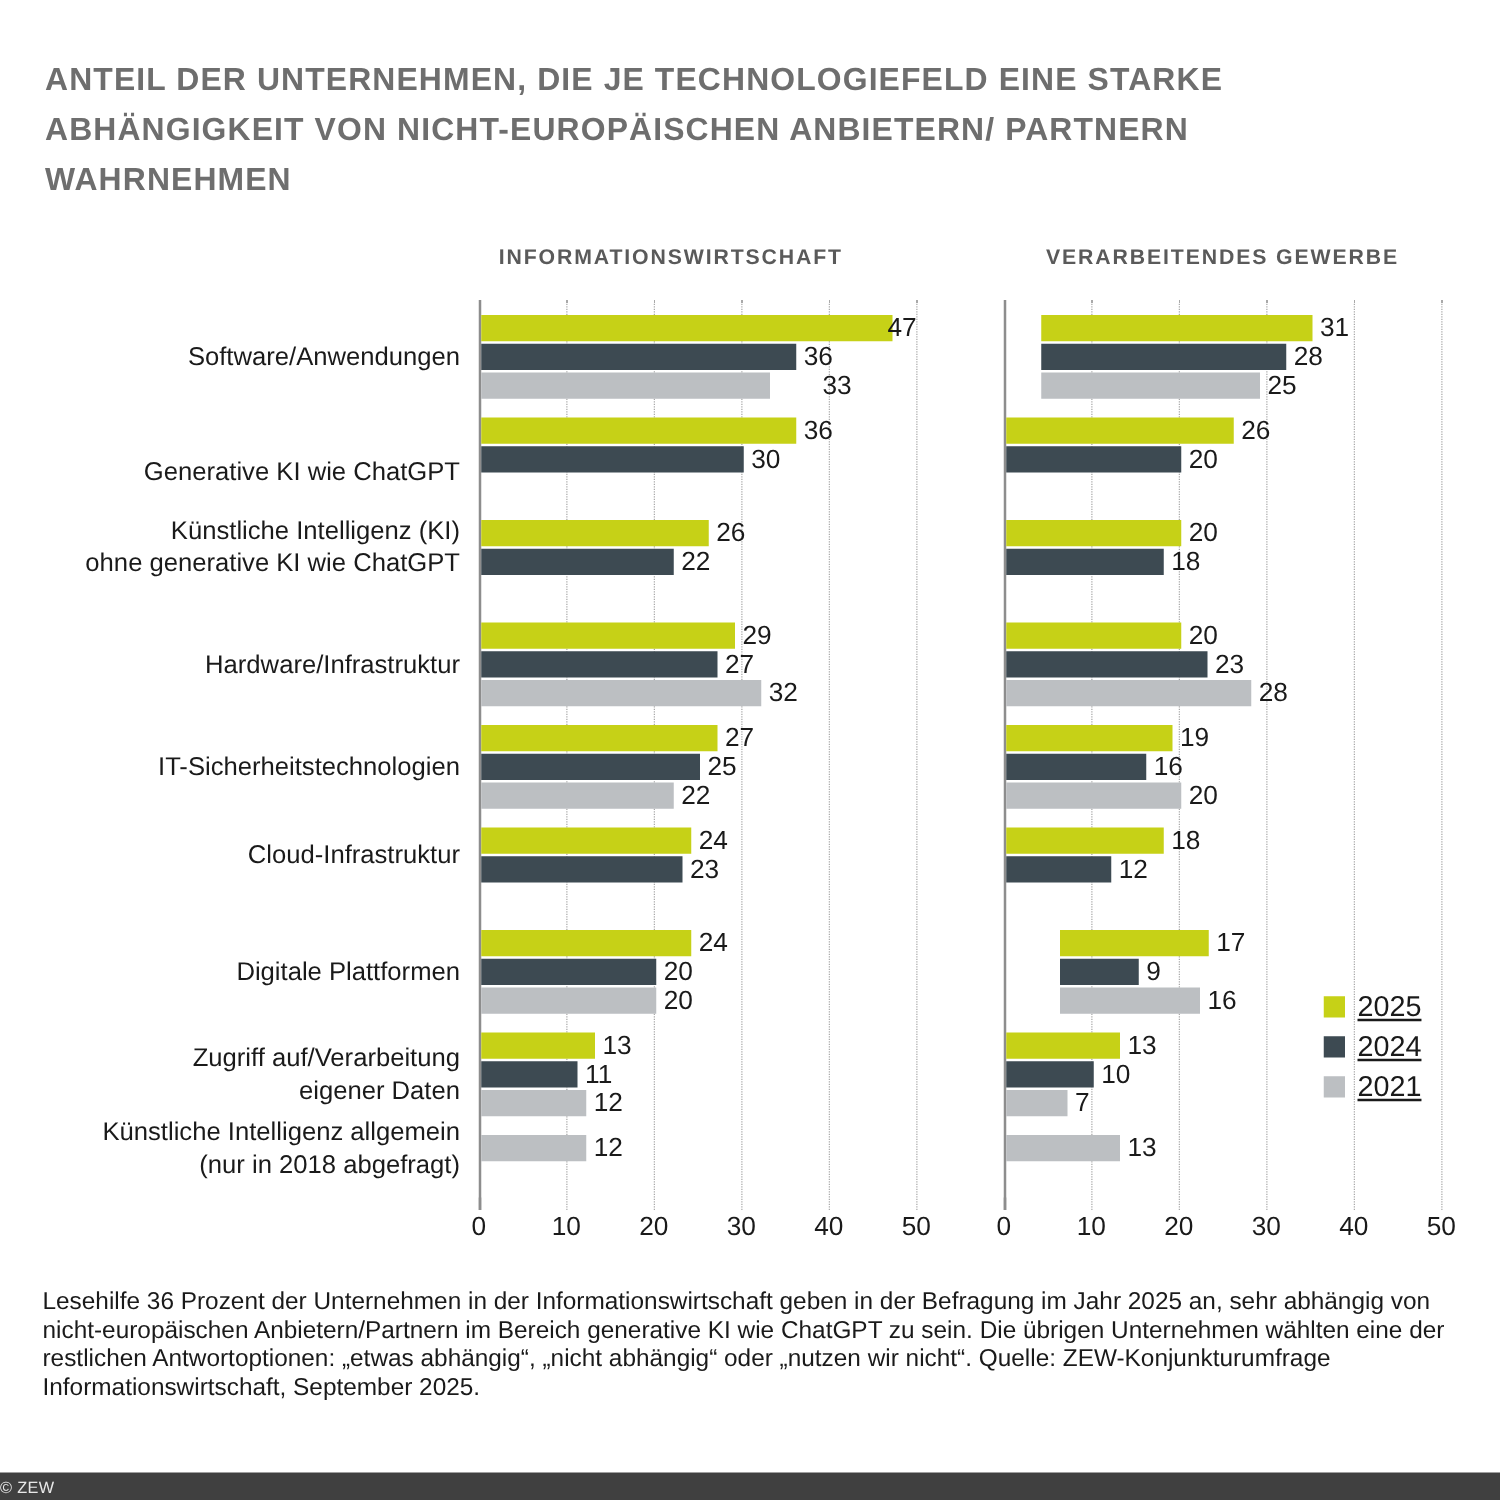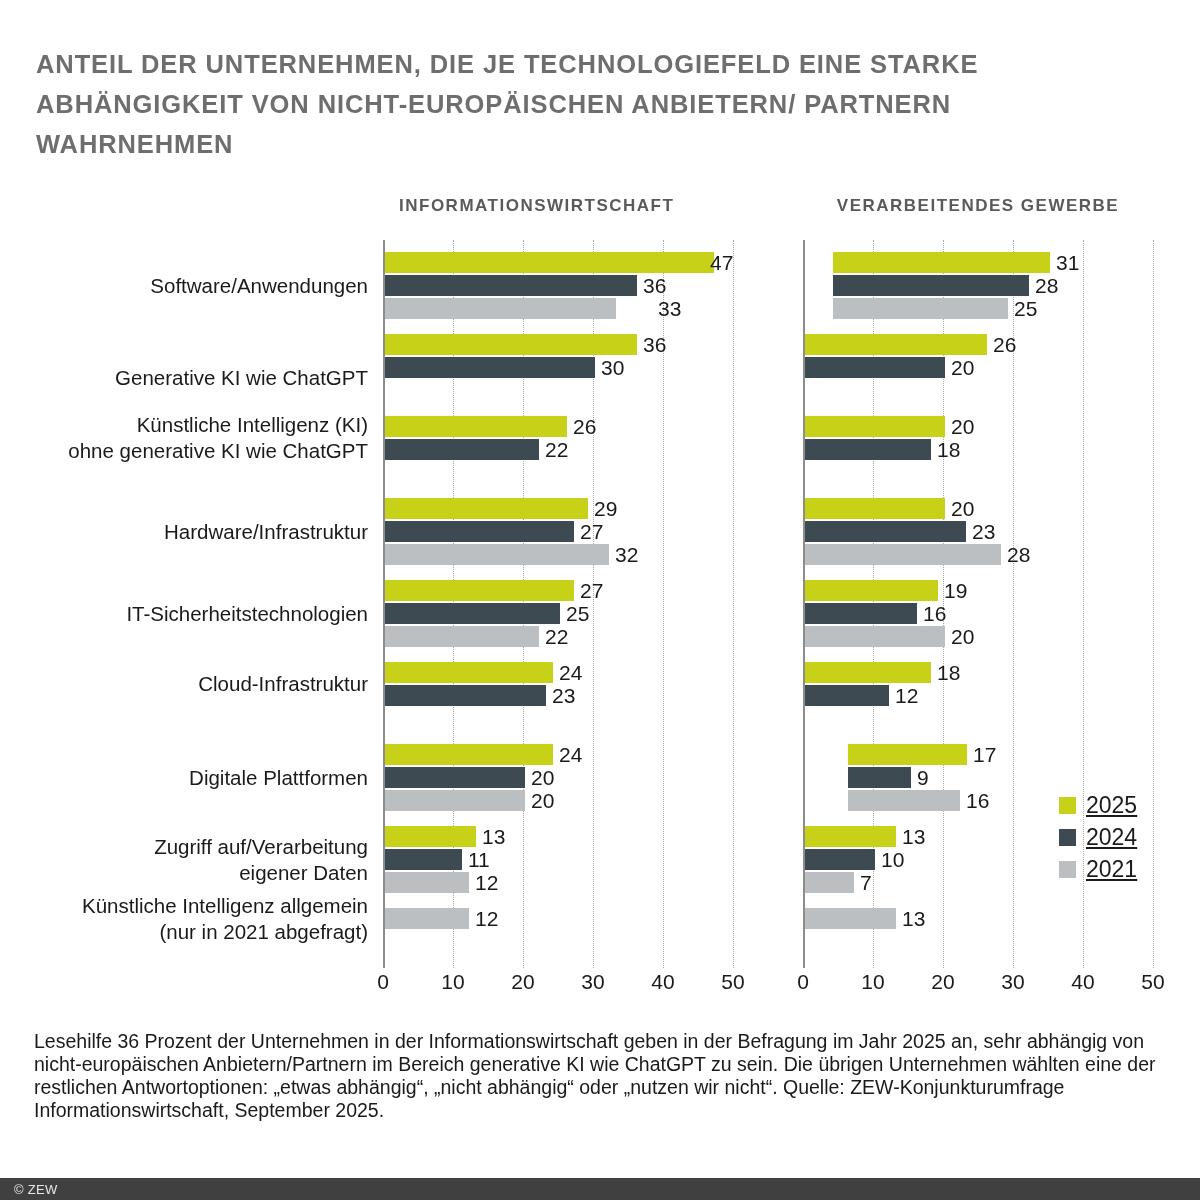--- a/index.html
+++ b/index.html
@@ -175,21 +175,20 @@
     top: 1178px;
     width: 1200px;
     height: 22px;
     background: #404040;
     display: flex;
     align-items: center;
   }
   #copyright-text {
     color: #e8e8e8;
     font-size: 13px;
-    padding-left: 14px;
     letter-spacing: 0.3px;
   }
 </style>
 </head>
 <body>
 
 <div id="chart-title">ANTEIL DER UNTERNEHMEN, DIE JE TECHNOLOGIEFELD EINE STARKE ABHÄNGIGKEIT VON NICHT-EUROPÄISCHEN ANBIETERN/ PARTNERN WAHRNEHMEN</div>
 
 <div class="panel-header" id="panel-header-left">INFORMATIONSWIRTSCHAFT</div>
 <div class="panel-header" id="panel-header-right">VERARBEITENDES GEWERBE</div>
@@ -218,21 +217,21 @@
       </div>
       <div class="cat-label" style="top: 524.5px;">
         <div>Digitale Plattformen</div>
       </div>
       <div class="cat-label" style="top: 593.5px;">
         <div>Zugriff auf/Verarbeitung</div>
         <div>eigener Daten</div>
       </div>
       <div class="cat-label" style="top: 652.5px;">
         <div>Künstliche Intelligenz allgemein</div>
-        <div>(nur in 2021 abgefragt)</div>
+        <div>(nur in 2018 abgefragt)</div>
       </div>
     </div>
 
   <div class="panel" id="panel-left">
     <div class="axis-line"></div>
   <div class="gridline" style="left: 70px;"></div>
       <div class="gridline" style="left: 140px;"></div>
       <div class="gridline" style="left: 210px;"></div>
       <div class="gridline" style="left: 280px;"></div>
       <div class="gridline" style="left: 350px;"></div>

